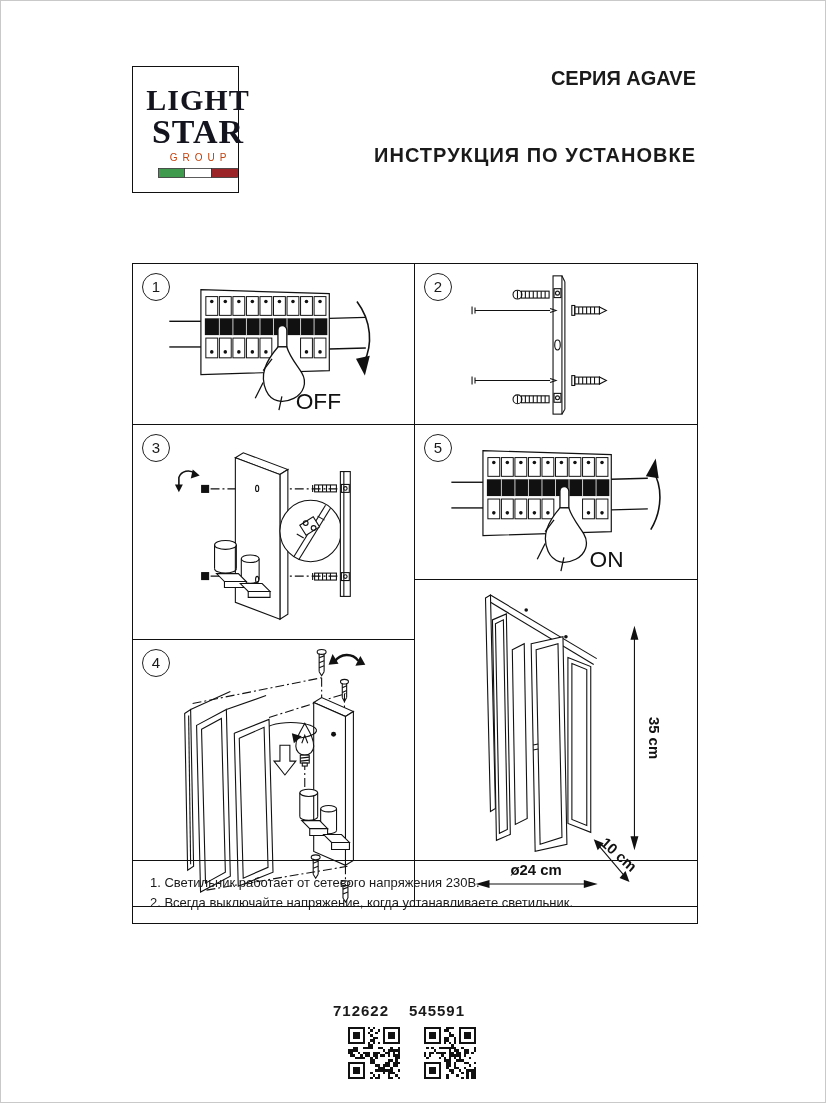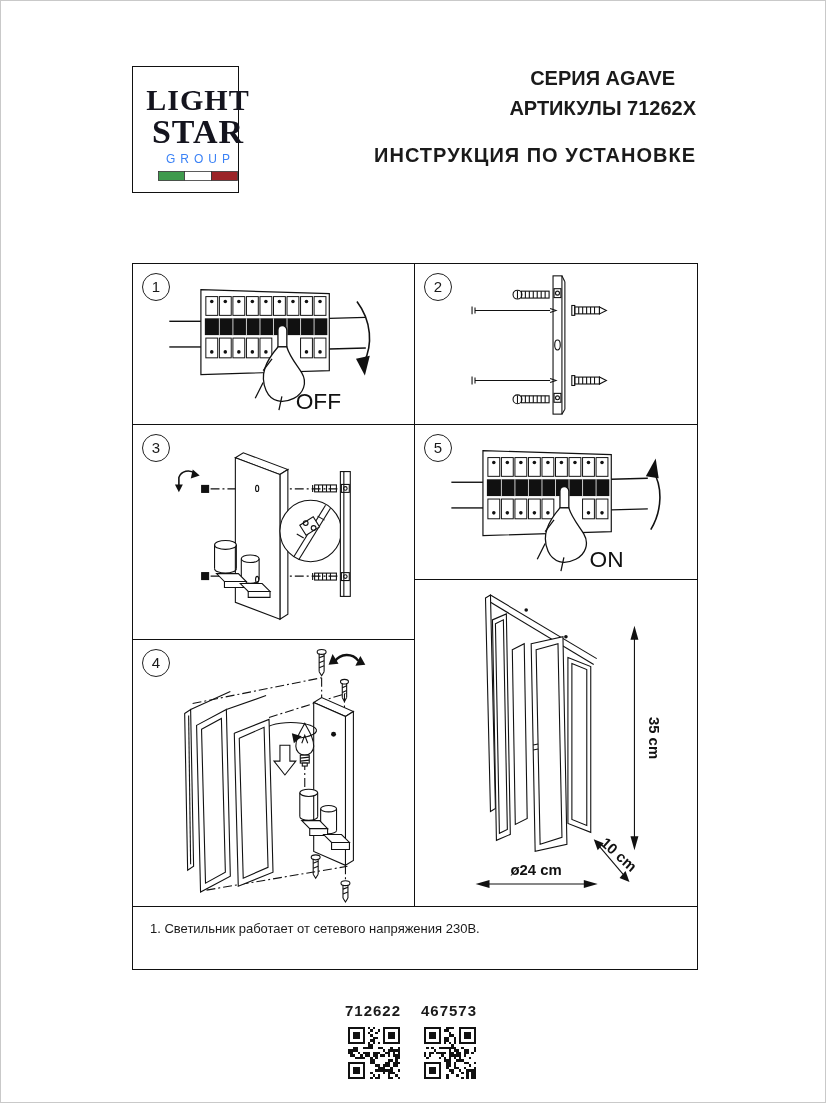--- a/index.html
+++ b/index.html
@@ -10,21 +10,21 @@
   }
   
   .logo-box{
     position:absolute;left:131px;top:65px;width:107px;height:127px;
     border:1.5px solid #111;box-sizing:border-box;
     display:flex;flex-direction:column;align-items:center;padding-top:18px;padding-left:25px;
   }
   .logo-word{font-family:"Liberation Serif",serif;font-weight:700;letter-spacing:1px;color:#14141e;}
   .logo-word.w1{font-size:30px;line-height:30px;}
   .logo-word.w2{font-size:34px;line-height:33px;text-align:right;}
-  .logo-group{font-size:12px;letter-spacing:5px;color:#3b82f6;margin:4px 0 0 5px;}
+  .logo-group{font-size:10px;letter-spacing:5px;color:#c2410c;margin:4px 0 0 5px;}
   .logo-flag{margin-top:5px;}
   .hdr-sub{
     position:absolute;top:62px;right:129px;text-align:center;
     font-size:20px;line-height:30px;font-weight:700;
   }
   .hdr-title{
     position:absolute;top:141px;right:129px;
     font-size:20px;line-height:27px;font-weight:700;letter-spacing:1px;
   }
   
@@ -38,26 +38,26 @@
   .p6{left:282px;top:316px;width:284px;height:328px;}
   .panel svg{position:absolute;left:0;top:0;width:100%;height:100%;}
   .stepnum{
     position:absolute;left:9px;top:9px;width:26px;height:26px;
     border:1.4px solid #222;border-radius:50%;
     text-align:center;line-height:26px;font-size:15px;background:#fff;z-index:2;
   }
   .diag-label{font-family:"Liberation Sans",sans-serif;}
   
   .notes{
-    position:absolute;left:131px;top:905px;width:566px;height:64px;
+    position:absolute;left:131px;top:859px;width:566px;height:64px;
     border:1px solid #111;box-sizing:border-box;padding:12px 0 0 17px;
     font-size:13px;line-height:20px;
   }
   
-  .sku{position:absolute;top:1001px;width:80px;text-align:center;font-size:15px;font-weight:700;letter-spacing:1px;}
+  .sku{position:absolute;top:1001px;width:80px;text-align:left;font-size:15px;font-weight:700;letter-spacing:1px;}
   .sku.s1{left:332px;} .sku.s2{left:408px;}
   .qr{position:absolute;top:1026px;width:52px;height:52px;}
   .qr.q1{left:347px;} .qr.q2{left:423px;}
 </style>
 </head>
 <body>
 
 <div class="page">
 
   <div class="logo-box">
@@ -66,21 +66,20 @@
     <div class="logo-group">GROUP</div>
     <svg class="logo-flag" width="80" height="10" viewBox="0 0 80 10">
       <rect x="0.5" y="0.5" width="26" height="9" stroke="#333" stroke-width="0.8" fill="#3f9a4d"></rect>
       <rect x="26.5" y="0.5" width="27" height="9" stroke="#333" stroke-width="0.8" fill="#ffffff"></rect>
       <rect x="53.5" y="0.5" width="26" height="9" stroke="#333" stroke-width="0.8" fill="#9b2428"></rect>
     </svg>
   </div>
 
   <div class="hdr-sub">
     <div>СЕРИЯ AGAVE</div>
-    <div>АРТИКУЛЫ 71262X</div>
   </div>
   <div class="hdr-title">
     <div>ИНСТРУКЦИЯ ПО УСТАНОВКЕ</div>
   </div>
 
   <div class="grid">
 
     <div class="panel p1">
       <div class="stepnum">1</div>
       <svg viewBox="0 0 283 162">
@@ -517,24 +516,25 @@
         </g>
         <text class="diag-label" transform="translate(236,159) rotate(90)" text-anchor="middle" font-size="15" font-weight="bold" fill="#111">35 cm</text>
         <text class="diag-label" x="122" y="297" text-anchor="middle" font-size="15" font-weight="bold" fill="#111">ø24 cm</text>
         <text class="diag-label" transform="translate(186,266) rotate(42)" font-size="15" font-weight="bold" fill="#111">10 cm</text>
       </svg>
     </div>
   </div>
 
   <div class="notes">
     <div>1. Светильник работает от сетевого напряжения 230В.</div>
+    <div>2. Всегда выключайте напряжение, когда устанавливаете светильник.</div>
   </div>
 
   <div class="sku s1">712622</div>
-  <div class="sku s2">467573</div>
+  <div class="sku s2">545591</div>
   <svg class="qr q1" viewBox="0 0 21 21" shape-rendering="crispEdges" fill="#111" id="qr1">
       <rect x="0" y="0" width="1" height="1"></rect>
       <rect x="1" y="0" width="1" height="1"></rect>
       <rect x="2" y="0" width="1" height="1"></rect>
       <rect x="3" y="0" width="1" height="1"></rect>
       <rect x="4" y="0" width="1" height="1"></rect>
       <rect x="5" y="0" width="1" height="1"></rect>
       <rect x="6" y="0" width="1" height="1"></rect>
       <rect x="0" y="1" width="1" height="1"></rect>
       <rect x="6" y="1" width="1" height="1"></rect>

